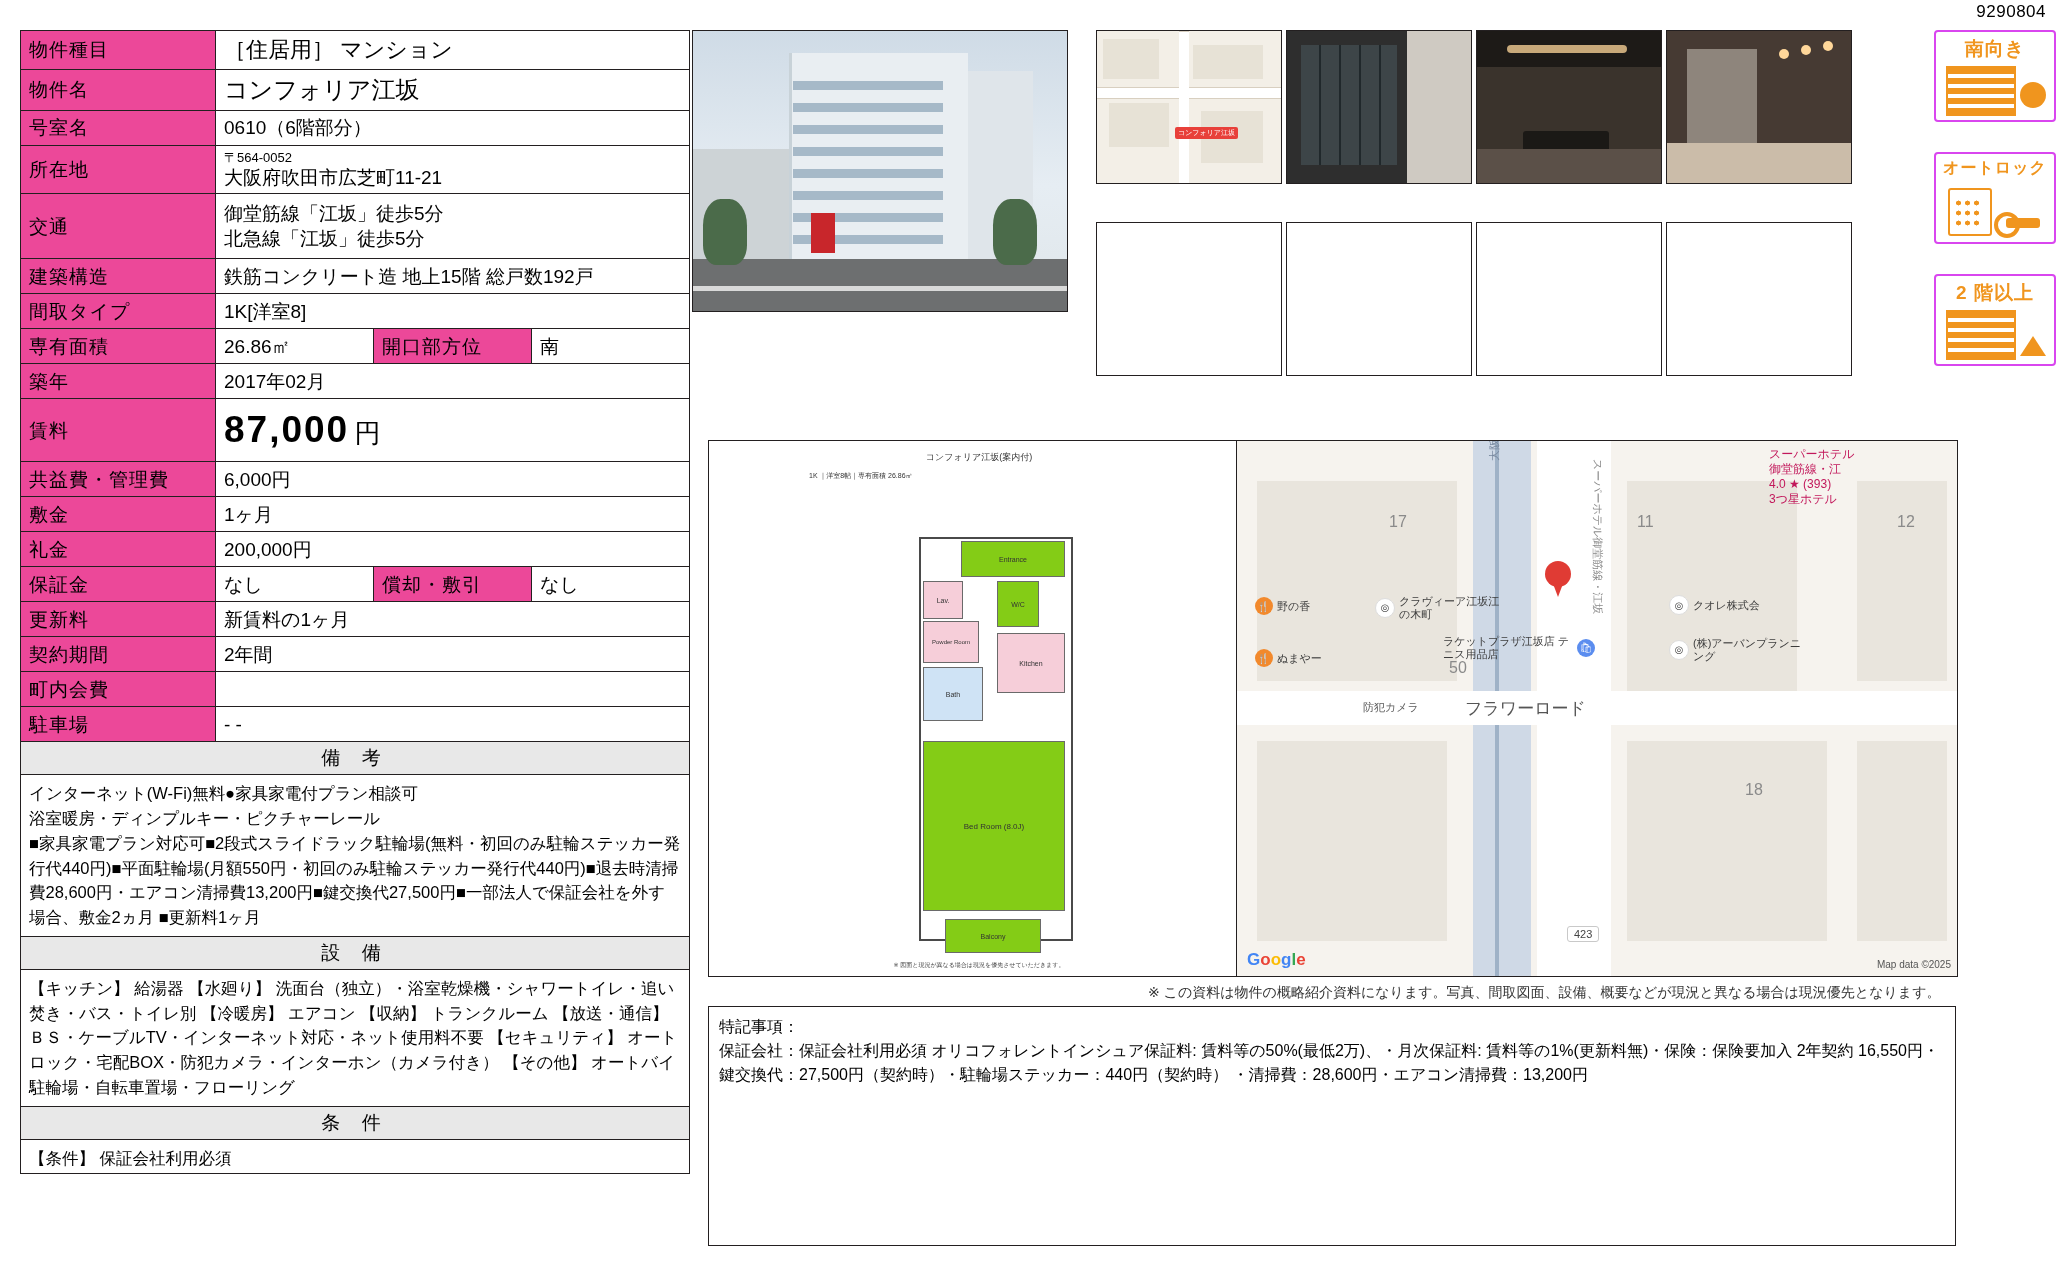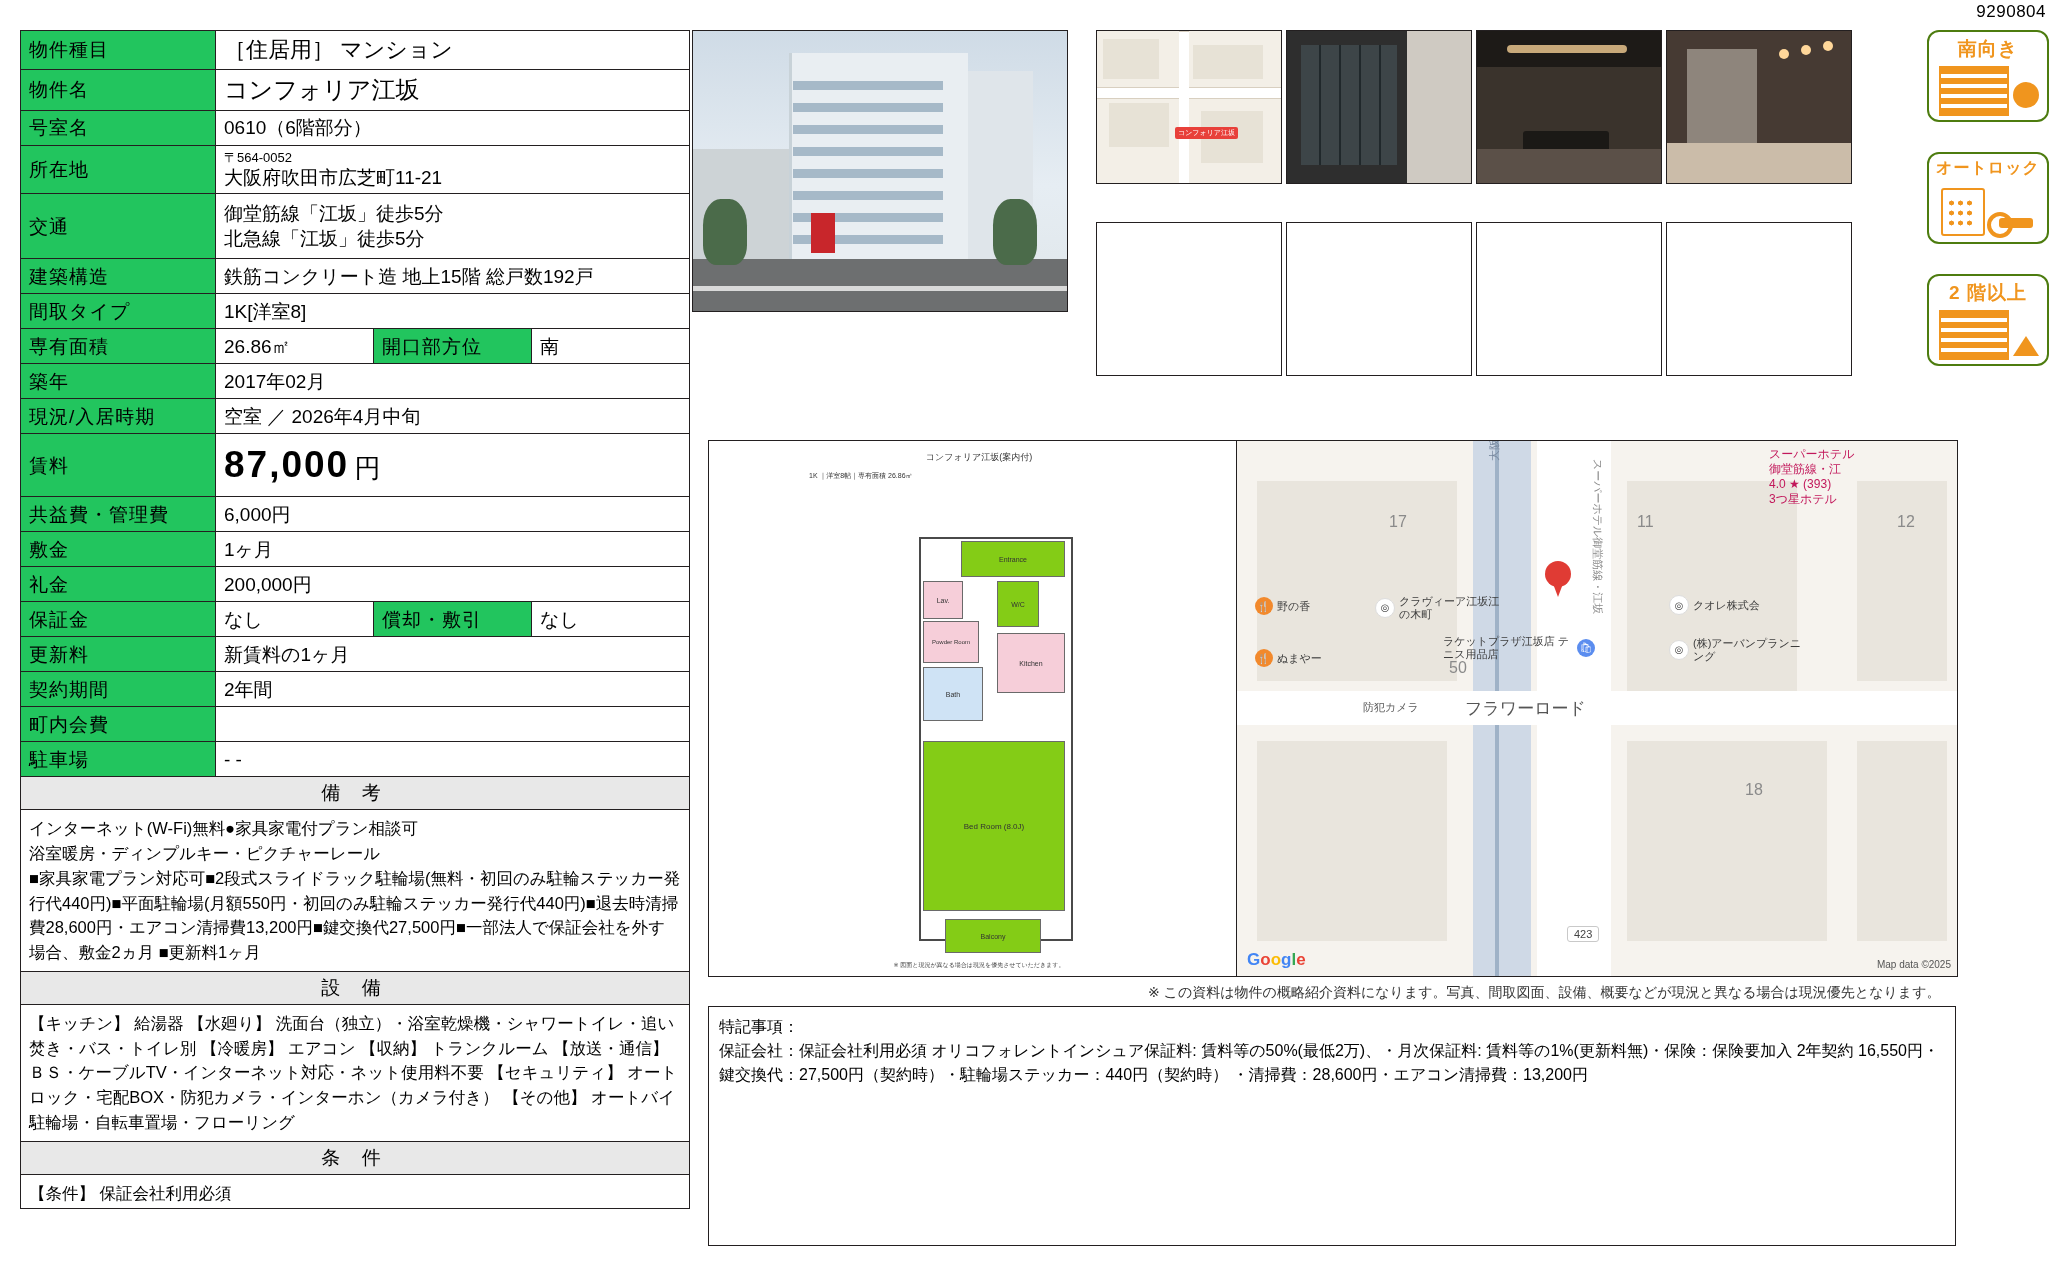--- a/index.html
+++ b/index.html
@@ -18,21 +18,21 @@
   .left{position:absolute;left:20px;top:30px;width:670px;}
   table.spec{border-collapse:collapse;width:670px;table-layout:fixed;}
   table.spec td{
     border:1px solid #231f20;
     font-size:19px;
     padding:4px 8px;
     vertical-align:middle;
     line-height:1.35;
     height:26px;
   }
-  td.lbl{width:178px;background:#22c55e;font-size:19px;letter-spacing:1px;}
+  td.lbl{width:178px;background:#ec4899;font-size:19px;letter-spacing:1px;}
   td.val{font-size:19px;}
   .addr-zip{font-size:13px;display:block;line-height:1.2;}
   .addr-main{font-size:19px;display:block;line-height:1.25;}
   .traffic{font-size:17px;line-height:1.5;}
   .rent-val{font-size:37px;font-weight:bold;letter-spacing:2px;}
 
   .sec-head{
     background:#e8e8e8;border:1px solid #231f20;border-top:none;
     text-align:center;font-size:19px;letter-spacing:8px;padding:3px 0;
     width:670px;box-sizing:border-box;
@@ -80,21 +80,21 @@
   .int2 .ceil{position:absolute;left:0;right:0;top:0;height:36px;background:#1d1a17;}
   .int2 .light{position:absolute;left:30px;top:14px;width:120px;height:8px;background:#c8a97a;border-radius:4px;}
   .int2 .sofa{position:absolute;left:46px;bottom:26px;width:86px;height:26px;background:#1b1916;border-radius:3px;}
   .int2 .floor{position:absolute;left:0;right:0;bottom:0;height:34px;background:#5b5048;}
   .int3{position:absolute;inset:0;background:#463a33;}
   .int3 .door{position:absolute;left:20px;top:18px;width:70px;height:112px;background:#8e857c;}
   .int3 .lamp{position:absolute;right:18px;top:10px;width:10px;height:10px;background:#ffd79a;border-radius:50%;box-shadow:-22px 4px 0 #ffd79a,-44px 8px 0 #ffd79a;}
   .int3 .floor{position:absolute;left:0;right:0;bottom:0;height:40px;background:#cbbca9;}
 
   
-  .badge{position:absolute;right:7px;width:118px;height:88px;border:2px solid #4d7c0f;border-radius:12px;background:#fff;overflow:hidden;}
+  .badge{position:absolute;right:0;width:118px;height:88px;border:2px solid #d946ef;border-radius:4px;background:#fff;overflow:hidden;}
   .badge .btxt{position:absolute;left:0;top:4px;width:100%;text-align:center;font-size:19px;font-weight:bold;color:#f0951e;letter-spacing:1px;}
   .badge .btxt.small{font-size:16px;}
   .badge .bart{position:absolute;left:0;right:0;bottom:2px;height:50px;}
   .bld-icon{position:absolute;left:10px;bottom:2px;width:66px;height:46px;background:
      repeating-linear-gradient(#f0951e 0 6px,#fff 6px 10px);border:2px solid #f0951e;}
   .sun{position:absolute;right:8px;bottom:10px;width:26px;height:26px;border-radius:50%;background:#f0951e;}
   .lock-pad{position:absolute;left:12px;bottom:4px;width:40px;height:44px;border:2px solid #f0951e;border-radius:3px;}
   .lock-dots{position:absolute;left:18px;bottom:10px;width:28px;height:32px;
      background:radial-gradient(circle,#f0951e 2.4px,transparent 2.6px) 0 0/9px 10px;}
   .key{position:absolute;right:14px;bottom:12px;width:34px;height:10px;background:#f0951e;border-radius:3px;}
@@ -186,24 +186,20 @@
         <td class="lbl">専有面積</td>
         <td class="val" style="width:160px;">26.86㎡</td>
         <td class="lbl" style="width:170px;">開口部方位</td>
         <td class="val">南</td>
       </tr>
       <tr>
         <td class="lbl">築年</td>
         <td class="val" colspan="3">2017年02月</td>
       </tr>
       <tr>
-        <td class="lbl">現況/入居時期</td>
-        <td class="val" colspan="3">空室 ／ 2026年4月中旬</td>
-      </tr>
-      <tr>
         <td class="lbl">賃料</td>
         <td class="val" colspan="3" style="height:54px;">
           <span class="rent-val">87,000</span>
           <span style="font-size:26px;">円</span>
         </td>
       </tr>
       <tr>
         <td class="lbl">共益費・管理費</td>
         <td class="val" colspan="3">6,000円</td>
       </tr>

